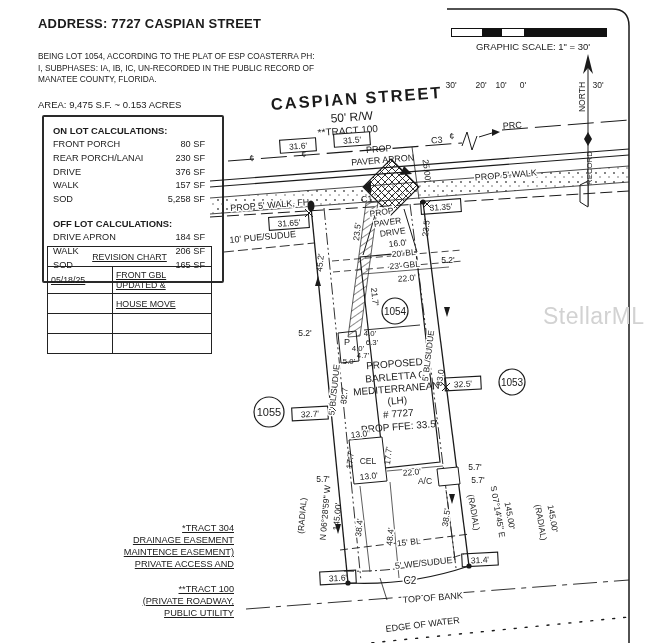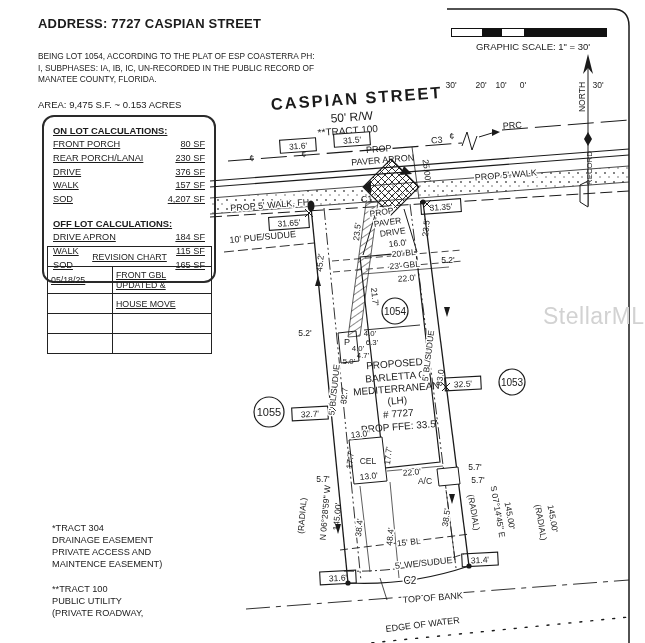--- a/index.html
+++ b/index.html
@@ -5,39 +5,39 @@
   html,body{margin:0;padding:0;background:#fff;}
   .page{position:relative;width:645px;height:643px;background:#fff;overflow:hidden;
         font-family:"Liberation Sans",sans-serif;color:#1b1b1b;}
   
   .hdr{position:absolute;left:38px;top:16px;width:300px;}
   .hdr .title{font-size:13px;font-weight:bold;letter-spacing:.2px;}
   .hdr .legal{font-size:8.3px;line-height:1.4;margin-top:20px;width:282px;}
   .hdr .area{font-size:9.5px;margin-top:13px;}
   
   .calcbox{position:absolute;left:42px;top:115px;width:152px;border:2px solid #2a2a2a;
-           border-radius:12px;padding:8px 9px 9px 9px;font-size:9.2px;text-decoration:underline;}
+           border-radius:2px;padding:8px 17px 9px 9px;font-size:9.2px;}
   .calcbox .ct{font-weight:bold;font-size:9.4px;margin-bottom:2px;}
   .crow{display:flex;justify-content:space-between;line-height:1.5;}
   .gap{height:11px;}
   
   .rev{position:absolute;left:47px;top:246px;border-collapse:collapse;font-size:8.8px;}
   .rev th,.rev td{border:1.3px solid #222;padding:3px 3px;height:13px;font-weight:normal;text-align:left;text-decoration:underline;}
   .rev th{text-align:center;}
   .rev .c1{width:58px;}
   .rev .c2{width:92px;}
   
   .gscale{position:absolute;left:444px;top:16px;width:178px;height:44px;font-size:8.5px;}
   .gscale .tick{position:absolute;top:16px;transform:translateX(-50%);margin-top:48px;}
   .gsbar{position:absolute;top:12px;left:7px;width:154px;height:7px;border:1px solid #111;}
   .gsbar .seg{position:absolute;top:0;height:100%;background:#111;}
   .gscap{position:absolute;top:25px;left:0;width:100%;text-align:center;font-size:9.5px;}
   
-  .notes{position:absolute;left:52px;top:522px;width:182px;text-align:left;
-         font-size:9.2px;line-height:1.32;}
+  .notes{position:absolute;left:52px;top:522px;width:182px;text-align:right;
+         font-size:9.2px;line-height:1.32;text-decoration:underline;}
   .notes .blk2{margin-top:12px;}
   
   .wm{position:absolute;left:543px;top:303px;font-size:23px;color:#d2d2d2;
       letter-spacing:.5px;z-index:5;}
   svg{position:absolute;left:0;top:0;}
   svg text{fill:#1a1a1a;font-family:"Liberation Sans",sans-serif;}
   .t7{font-size:7.8px;} .t8{font-size:8.5px;} .t9{font-size:9px;} .t10{font-size:10px;}
   .t11{font-size:11px;} .t16{font-size:16.5px;font-weight:bold;letter-spacing:2px;}
   .t12{font-size:12px;} .ctr{text-anchor:middle;}
   .halo{paint-order:stroke;stroke:#fff;stroke-width:3px;stroke-linejoin:round;}
@@ -69,31 +69,31 @@
     <div class="crow">
         <span>DRIVE</span>
         <span>376 SF</span>
       </div>
     <div class="crow">
         <span>WALK</span>
         <span>157 SF</span>
       </div>
     <div class="crow">
         <span>SOD</span>
-        <span>4,207 SF</span>
+        <span>5,258 SF</span>
       </div>
     <div class="gap"></div>
     <div class="ct">OFF LOT CALCULATIONS:</div>
     <div class="crow">
         <span>DRIVE APRON</span>
         <span>184 SF</span>
       </div>
     <div class="crow">
         <span>WALK</span>
-        <span>115 SF</span>
+        <span>206 SF</span>
       </div>
     <div class="crow">
         <span>SOD</span>
         <span>165 SF</span>
       </div>
   </div>
 
   <table class="rev">
     <thead>
         <tr>
@@ -130,27 +130,27 @@
       <div class="seg" style="left:30px;width:20px"></div>
       <div class="seg" style="left:72px;width:82px"></div>
     </div>
     <div class="gscap">GRAPHIC SCALE: 1" = 30'</div>
   </div>
 
   <div class="notes">
     <div>
       <div>*TRACT 304</div>
       <div>DRAINAGE EASEMENT</div>
+      <div>MAINTENCE EASEMENT)</div>
       <div>PRIVATE ACCESS AND</div>
-      <div>MAINTENCE EASEMENT)</div>
     </div>
     <div class="blk2">
       <div>**TRACT 100</div>
+      <div>(PRIVATE ROADWAY,</div>
       <div>PUBLIC UTILITY</div>
-      <div>(PRIVATE ROADWAY,</div>
 
     </div>
   </div>
 
   <svg width="645" height="643" viewBox="0 0 645 643">
     <defs>
       <pattern id="hatch" width="6" height="6" patternUnits="userSpaceOnUse" patternTransform="rotate(55)">
         <line x1="0" y1="0" x2="0" y2="6" stroke="#1a1a1a" stroke-width="1"></line>
       </pattern>
       <pattern id="basket" width="7" height="7" patternUnits="userSpaceOnUse">

